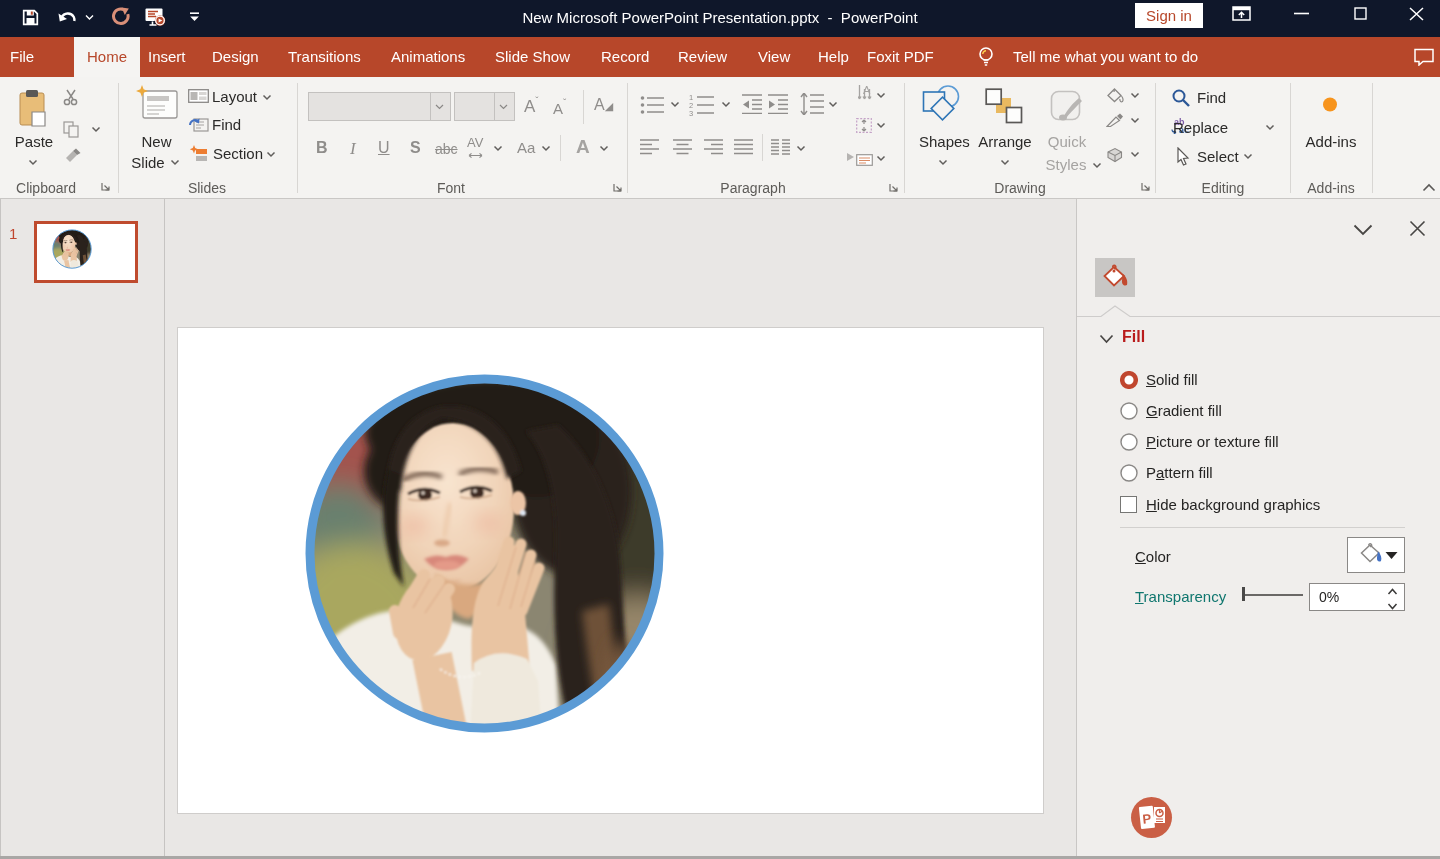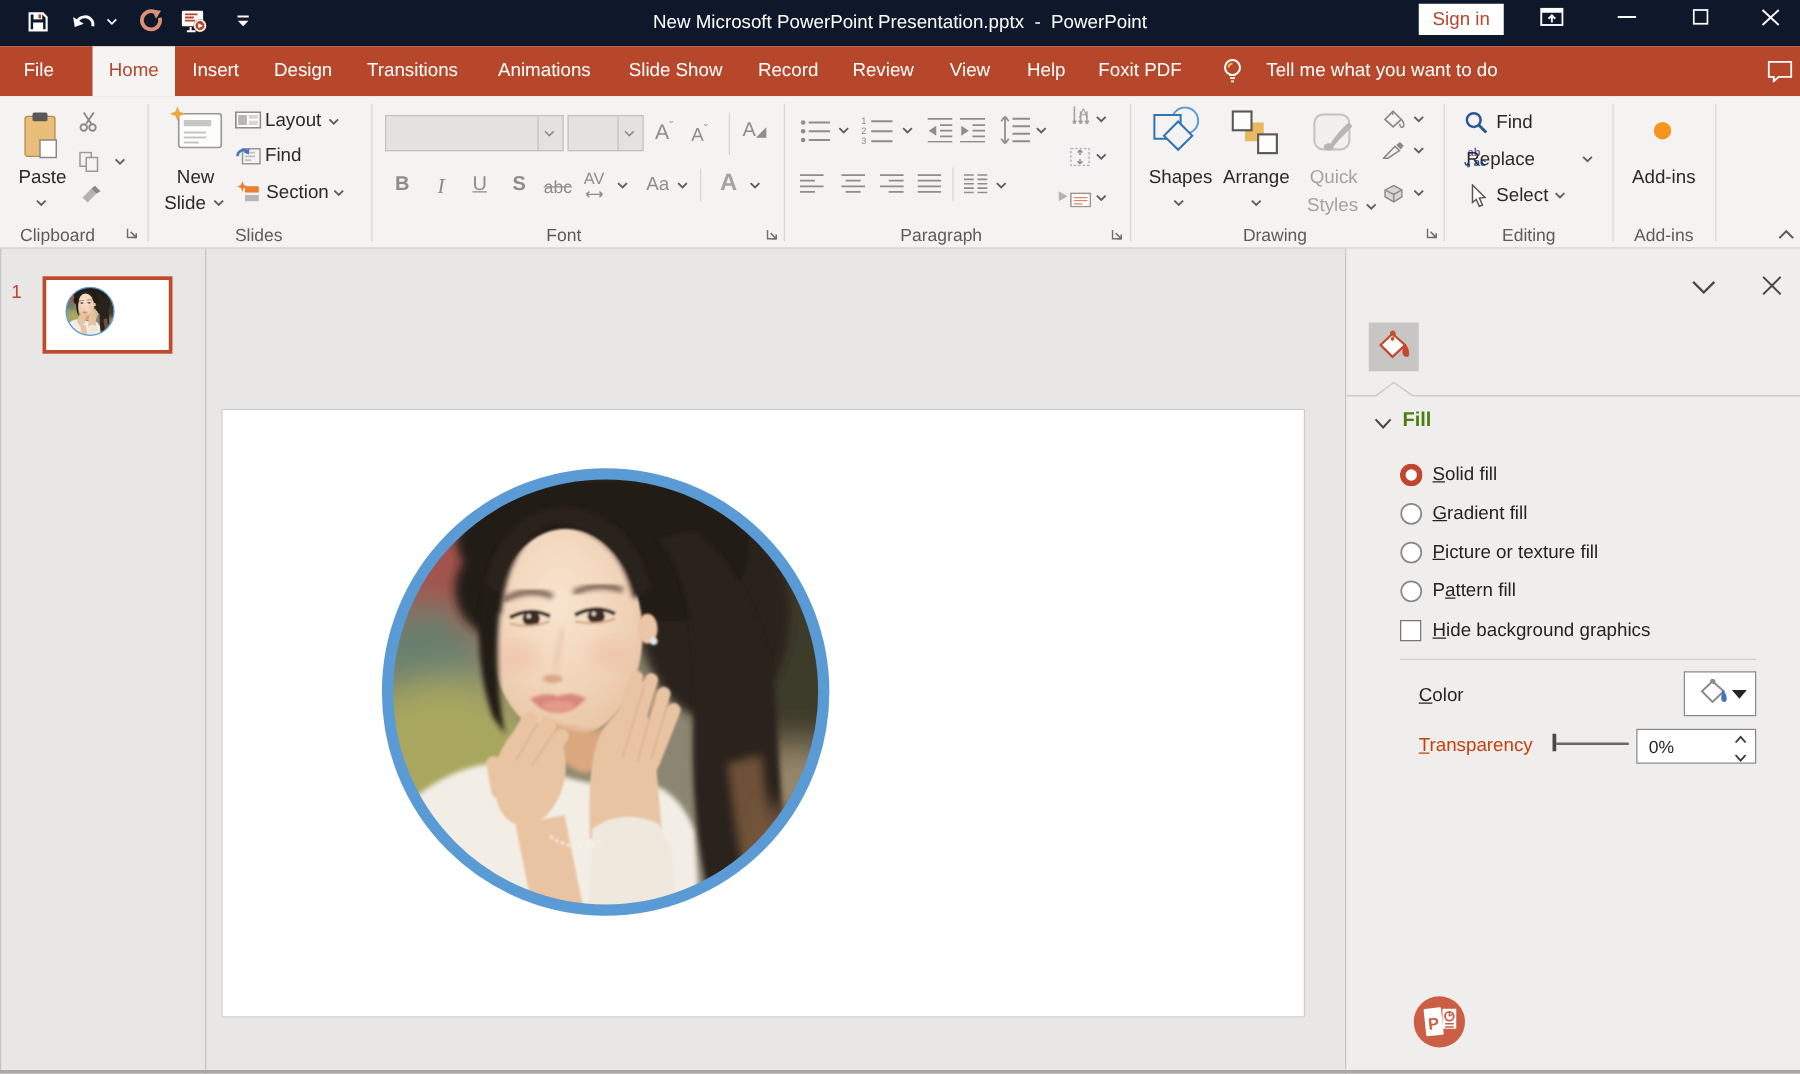--- a/index.html
+++ b/index.html
@@ -1,21 +1,21 @@
 <!DOCTYPE html>
 <html><head>
 <meta charset="utf-8">
 <style>
 * { margin:0; padding:0; box-sizing:border-box; }
 html,body { width:1440px; height:859px; overflow:hidden; }
 body { font-family:"Liberation Sans", sans-serif; background:#e8e6e4; position:relative; }
 .abs { position:absolute; }
 #titlebar { position:absolute; left:0; top:0; width:1440px; height:37px; background:#0f172a; }
 #tabrow { position:absolute; left:0; top:37px; width:1440px; height:40px; background:#b7472a; }
-.tab { position:absolute; top:0; height:40px; line-height:40px; color:#fff; font-size:15px; text-align:center; }
+.tab { position:absolute; top:0; height:40px; line-height:40px; color:#fff; font-size:15px; text-align:left; }
 #hometab { position:absolute; left:74px; top:0; width:66px; height:40px; background:#f5f4f2; color:#b7472a; font-size:15px; text-align:center; line-height:40px; }
 #ribbonc { position:absolute; left:0; top:0; }
 #ribbon { position:absolute; left:0; top:77px; width:1440px; height:122px; background:#f4f3f1; border-bottom:1px solid #c9c7c5; }
 .gdiv { position:absolute; top:83px; width:1px; height:110px; background:#d8d6d3; }
 .glabel { position:absolute; top:180px; height:16px; font-size:14px; color:#5d5b58; text-align:center; white-space:nowrap; }
 .btnlabel { position:absolute; font-size:15px; color:#2b2a29; white-space:nowrap; }
 .graylabel { position:absolute; font-size:15px; color:#8f8d8b; white-space:nowrap; }
 .launcher { position:absolute; width:9px; height:9px; }
 #workspace { position:absolute; left:0; top:199px; width:1440px; height:660px; background:#e9e7e5; }
 #slide { position:absolute; left:177px; top:128px; width:867px; height:487px; background:#fff; border:1px solid #cfcdcb; }
@@ -547,21 +547,21 @@
       <path d="M21 10 C24.5 13 26 17 25 21 C22.5 22.5 19.5 20.5 20 16.5 C20.2 14 20.5 12 21 10 Z" fill="#c2492e"></path>
       <path d="M11 3.5 C10 1.5 12.5 0.5 13.5 2 C14.5 3.5 13 5 12 4.5" fill="none" stroke="#c2492e" stroke-width="1.5"></path>
       <circle cx="12" cy="7" r="1.5" fill="#c2492e"></circle>
     </svg>
     <svg class="abs" style="left:0;top:106px" width="364" height="13" viewBox="0 0 364 13">
       <path d="M0 11.5 L24 11.5 L38 1 L53 11.5 L364 11.5" stroke="#cecccb" stroke-width="1.2" fill="none"></path>
     </svg>
     <svg class="abs" style="left:22px;top:135px" width="15" height="10" viewBox="0 0 15 10">
         <path d="M1.5 1.5 L7.5 8 L13.5 1.5" stroke="#484644" stroke-width="1.7" fill="none"></path>
       </svg>
-    <div class="abs" style="left:45px;top:129px;font-size:16px;font-weight:bold;color:#4d7c0f;">Fill</div>
+    <div class="abs" style="left:45px;top:129px;font-size:16px;font-weight:bold;color:#b91c1c;">Fill</div>
     <svg class="abs" style="left:43px;top:172px" width="18" height="18" viewBox="0 0 18 18">
       <circle cx="9" cy="9" r="8" fill="#fff" stroke="#c0462e" stroke-width="0"></circle>
       <circle cx="9" cy="9" r="6.8" fill="none" stroke="#c0462e" stroke-width="4.5"></circle>
     </svg>
     <div class="abs" style="left:69px;top:172px;font-size:15px;color:#252423;"><span style="text-decoration:underline">S</span>olid fill</div>
     <svg class="abs" style="left:43px;top:203px" width="18" height="18" viewBox="0 0 18 18">
         <circle cx="9" cy="9" r="8" fill="#fff" stroke="#8a8886" stroke-width="1.4"></circle>
       </svg>
     <div class="abs" style="left:69px;top:203px;font-size:15px;color:#252423;"><span style="text-decoration:underline">G</span>radient fill</div>
     <svg class="abs" style="left:43px;top:234px" width="18" height="18" viewBox="0 0 18 18">
@@ -578,21 +578,21 @@
     <div class="abs" style="left:58px;top:349px;font-size:15px;color:#252423;"><span style="text-decoration:underline">C</span>olor</div>
     <div class="abs" style="left:270px;top:338px;width:58px;height:36px;background:#fff;border:1px solid #8a8886;"></div>
     <svg class="abs" style="left:283px;top:344px" width="22" height="24" viewBox="0 0 22 24">
       <path d="M10 2 L19 10 L10 18.5 L1.5 10 Z" fill="#fff" stroke="#8a8886" stroke-width="1.5"></path>
       <path d="M18 8.5 C21 11.5 22 15 21 18 C19 19.5 16.5 18 17 14.5 C17.2 12.5 17.5 10.5 18 8.5 Z" fill="#4472c4"></path>
       <path d="M9 2.5 C8 0.8 10.5 0 11.5 1.5 C12.3 2.8 11 4 10 3.5" fill="none" stroke="#8a8886" stroke-width="1.3"></path>
     </svg>
     <svg class="abs" style="left:308px;top:352px" width="13" height="9" viewBox="0 0 13 9">
         <path d="M0.5 1 L6.5 8 L12.5 1 Z" fill="#252423"></path>
       </svg>
-    <div class="abs" style="left:58px;top:389px;font-size:15px;color:#c2410c;"><span style="text-decoration:underline">T</span>ransparency</div>
+    <div class="abs" style="left:58px;top:389px;font-size:15px;color:#0f766e;"><span style="text-decoration:underline">T</span>ransparency</div>
     <div class="abs" style="left:165px;top:388px;width:3px;height:14px;background:#494847;"></div>
     <div class="abs" style="left:168px;top:395px;width:58px;height:1.5px;background:#6a6866;"></div>
     <div class="abs" style="left:232px;top:384px;width:96px;height:28px;background:#fff;border:1px solid #8a8886;"></div>
     <div class="abs" style="left:242px;top:390px;font-size:14px;color:#252423;">0%</div>
     <svg class="abs" style="left:310px;top:389px" width="11" height="8" viewBox="0 0 11 8">
         <path d="M1.5 6 L5.5 1.5 L9.5 6" stroke="#3b3a39" stroke-width="1.5" fill="none"></path>
       </svg>
     <svg class="abs" style="left:310px;top:403px" width="11" height="8" viewBox="0 0 11 8">
         <path d="M1.5 2 L5.5 6.5 L9.5 2" stroke="#3b3a39" stroke-width="1.5" fill="none"></path>
       </svg>

